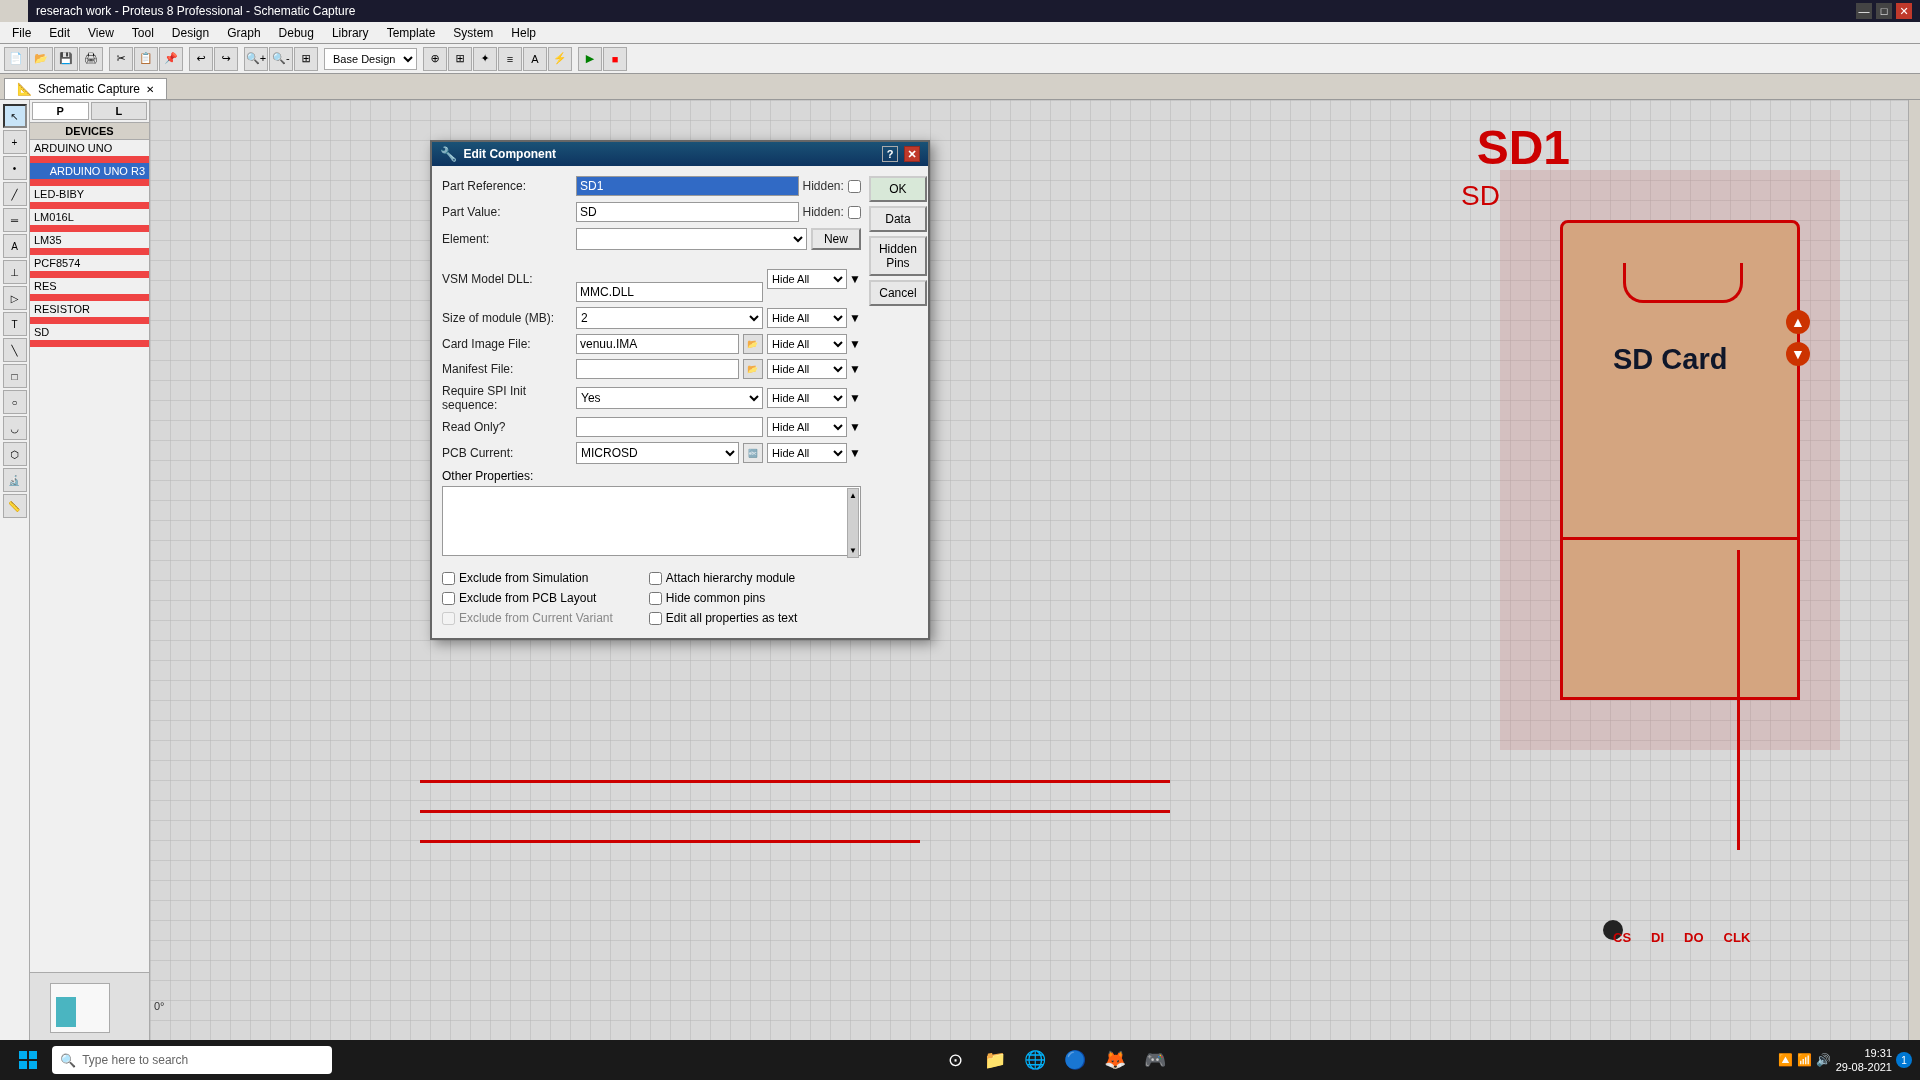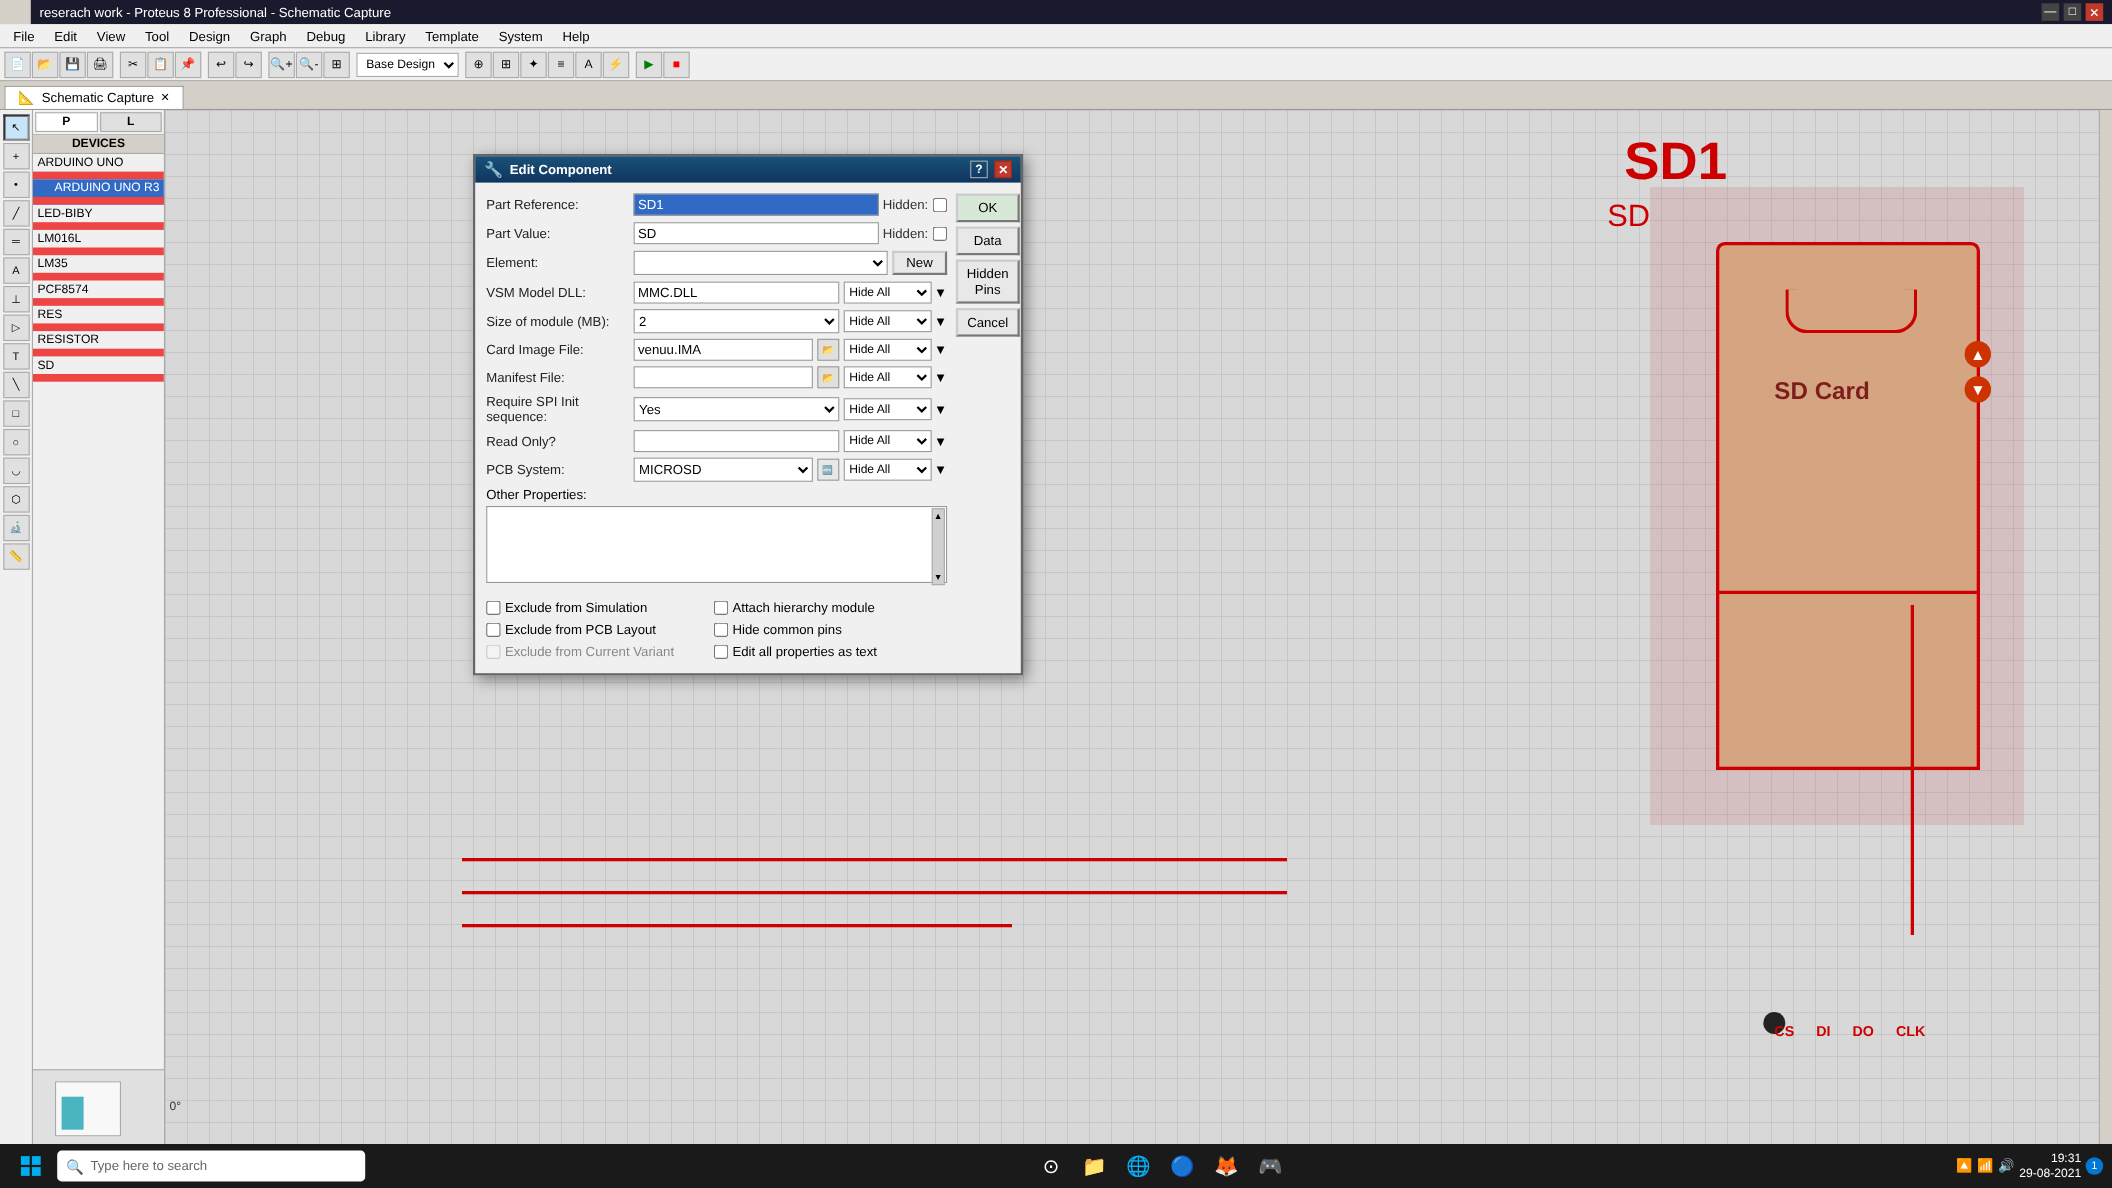--- a/index.html
+++ b/index.html
@@ -185,21 +185,21 @@
       position: absolute;
       top: 40px; left: 20px;
       width: 240px; height: 320px;
       background: #d4a580;
       border: 3px solid #cc0000;
       border-radius: 8px 8px 0 0;
     }
     .sd-card-label {
       position: absolute;
       top: 120px; left: 50px;
-      font-size: 22px; color: #7f1d1d; font-weight: bold;
+      font-size: 29px; color: #0f172a; font-weight: bold;
     }
     .sd-card-notch {
       position: absolute;
       top: 40px; left: 60px;
       width: 120px; height: 40px;
       background: #d4a580;
       border: 3px solid #cc0000;
       border-top: none;
       border-radius: 0 0 20px 20px;
     }
@@ -633,21 +633,21 @@
           <div class="form-row">
             <span class="form-label">Element:</span>
             <select class="form-select" style="flex:1;">
               <option></option>
             </select>
             <button class="dialog-btn" style="width:50px; padding:2px 4px;">New</button>
           </div>
 
           <div class="form-row-with-hide">
             <span class="form-label">VSM Model DLL:</span>
-            <input class="form-input" type="text" value="MMC.DLL" style="flex: 1 1 0%;">
+            <input class="form-input" type="text" value="MMC.DLL" style="flex: 1 1 0%; margin-top: 26px;">
             <div class="hide-row-right">
               <select class="hide-all-select">
                 <option>Hide All</option>
                 <option>Show All</option>
               </select>
               <span>▼</span>
             </div>
           </div>
 
           <div class="form-row-with-hide">
@@ -706,21 +706,21 @@
             <input class="form-input" type="text" value="" style="flex: 1 1 0%;">
             <div class="hide-row-right">
               <select class="hide-all-select">
                 <option>Hide All</option>
               </select>
               <span>▼</span>
             </div>
           </div>
 
           <div class="form-row-with-hide">
-            <span class="form-label">PCB System:</span>
+            <span class="form-label">PCB Current:</span>
             <select class="form-select" style="flex:1;">
               <option>MICROSD</option>
             </select>
             <div class="browse-btn" style="font-size:8px; background:#e8e8e8;">🔤</div>
             <div class="hide-row-right">
               <select class="hide-all-select">
                 <option>Hide All</option>
               </select>
               <span>▼</span>
             </div>

